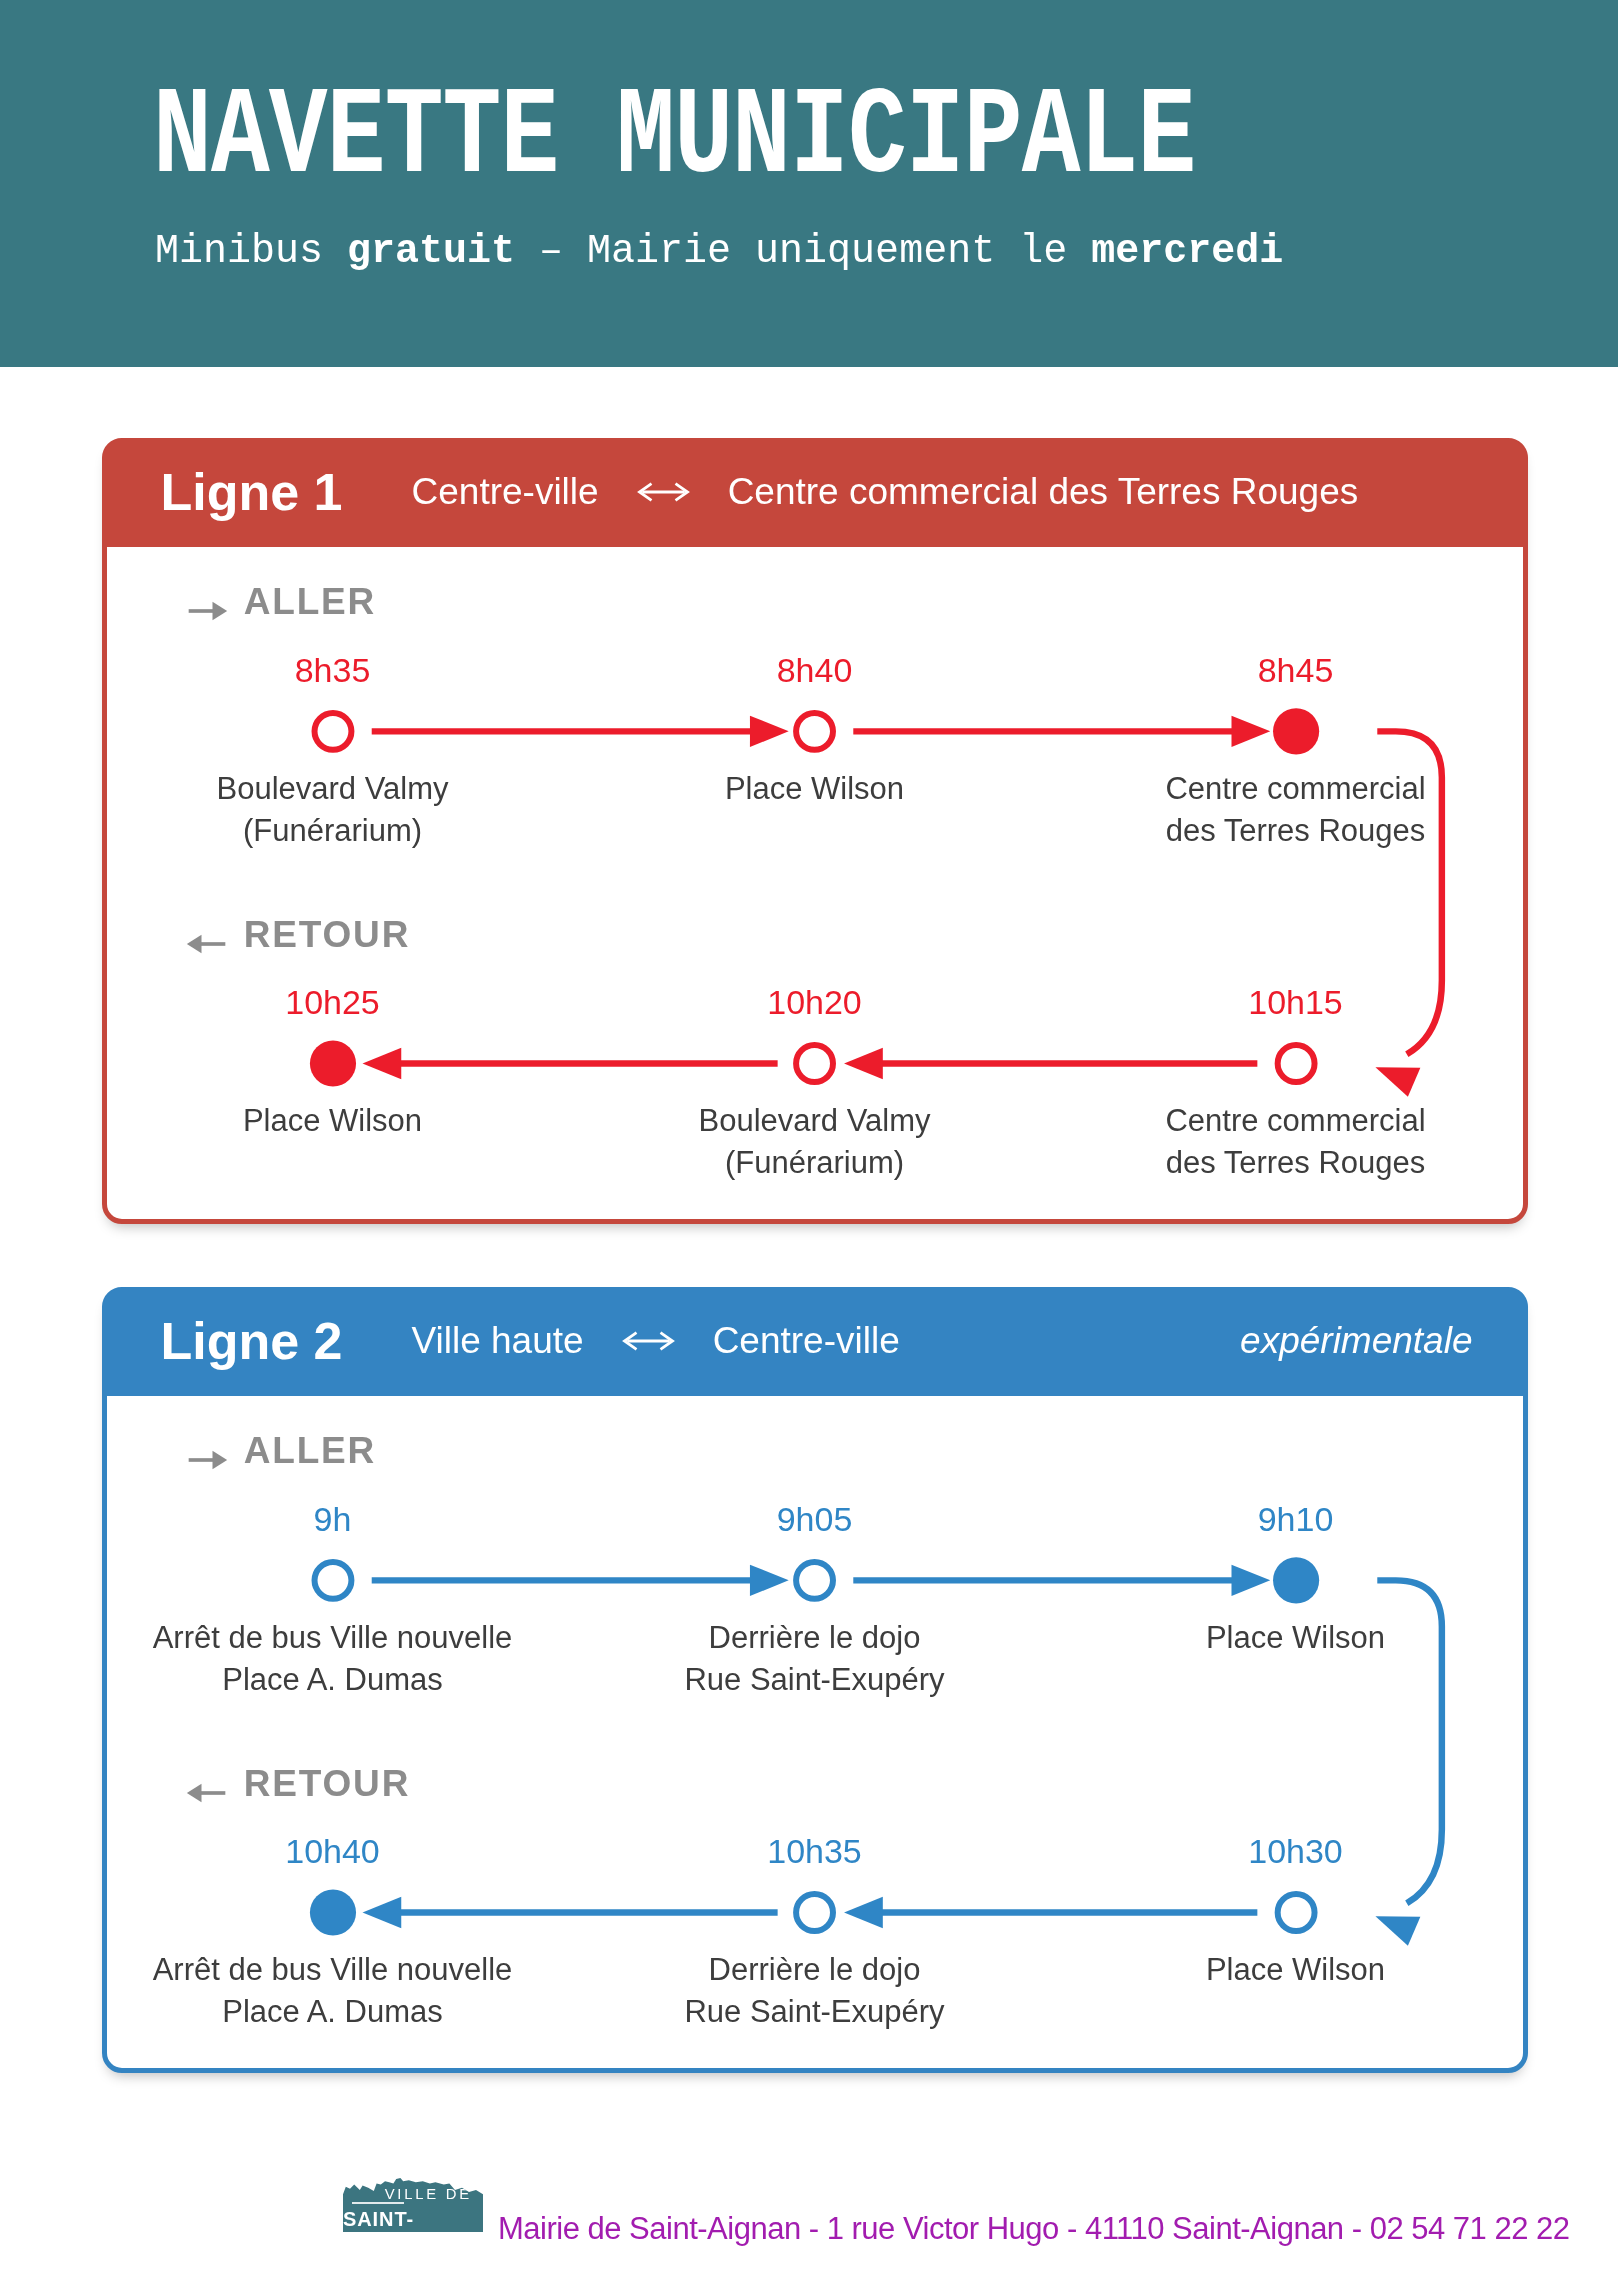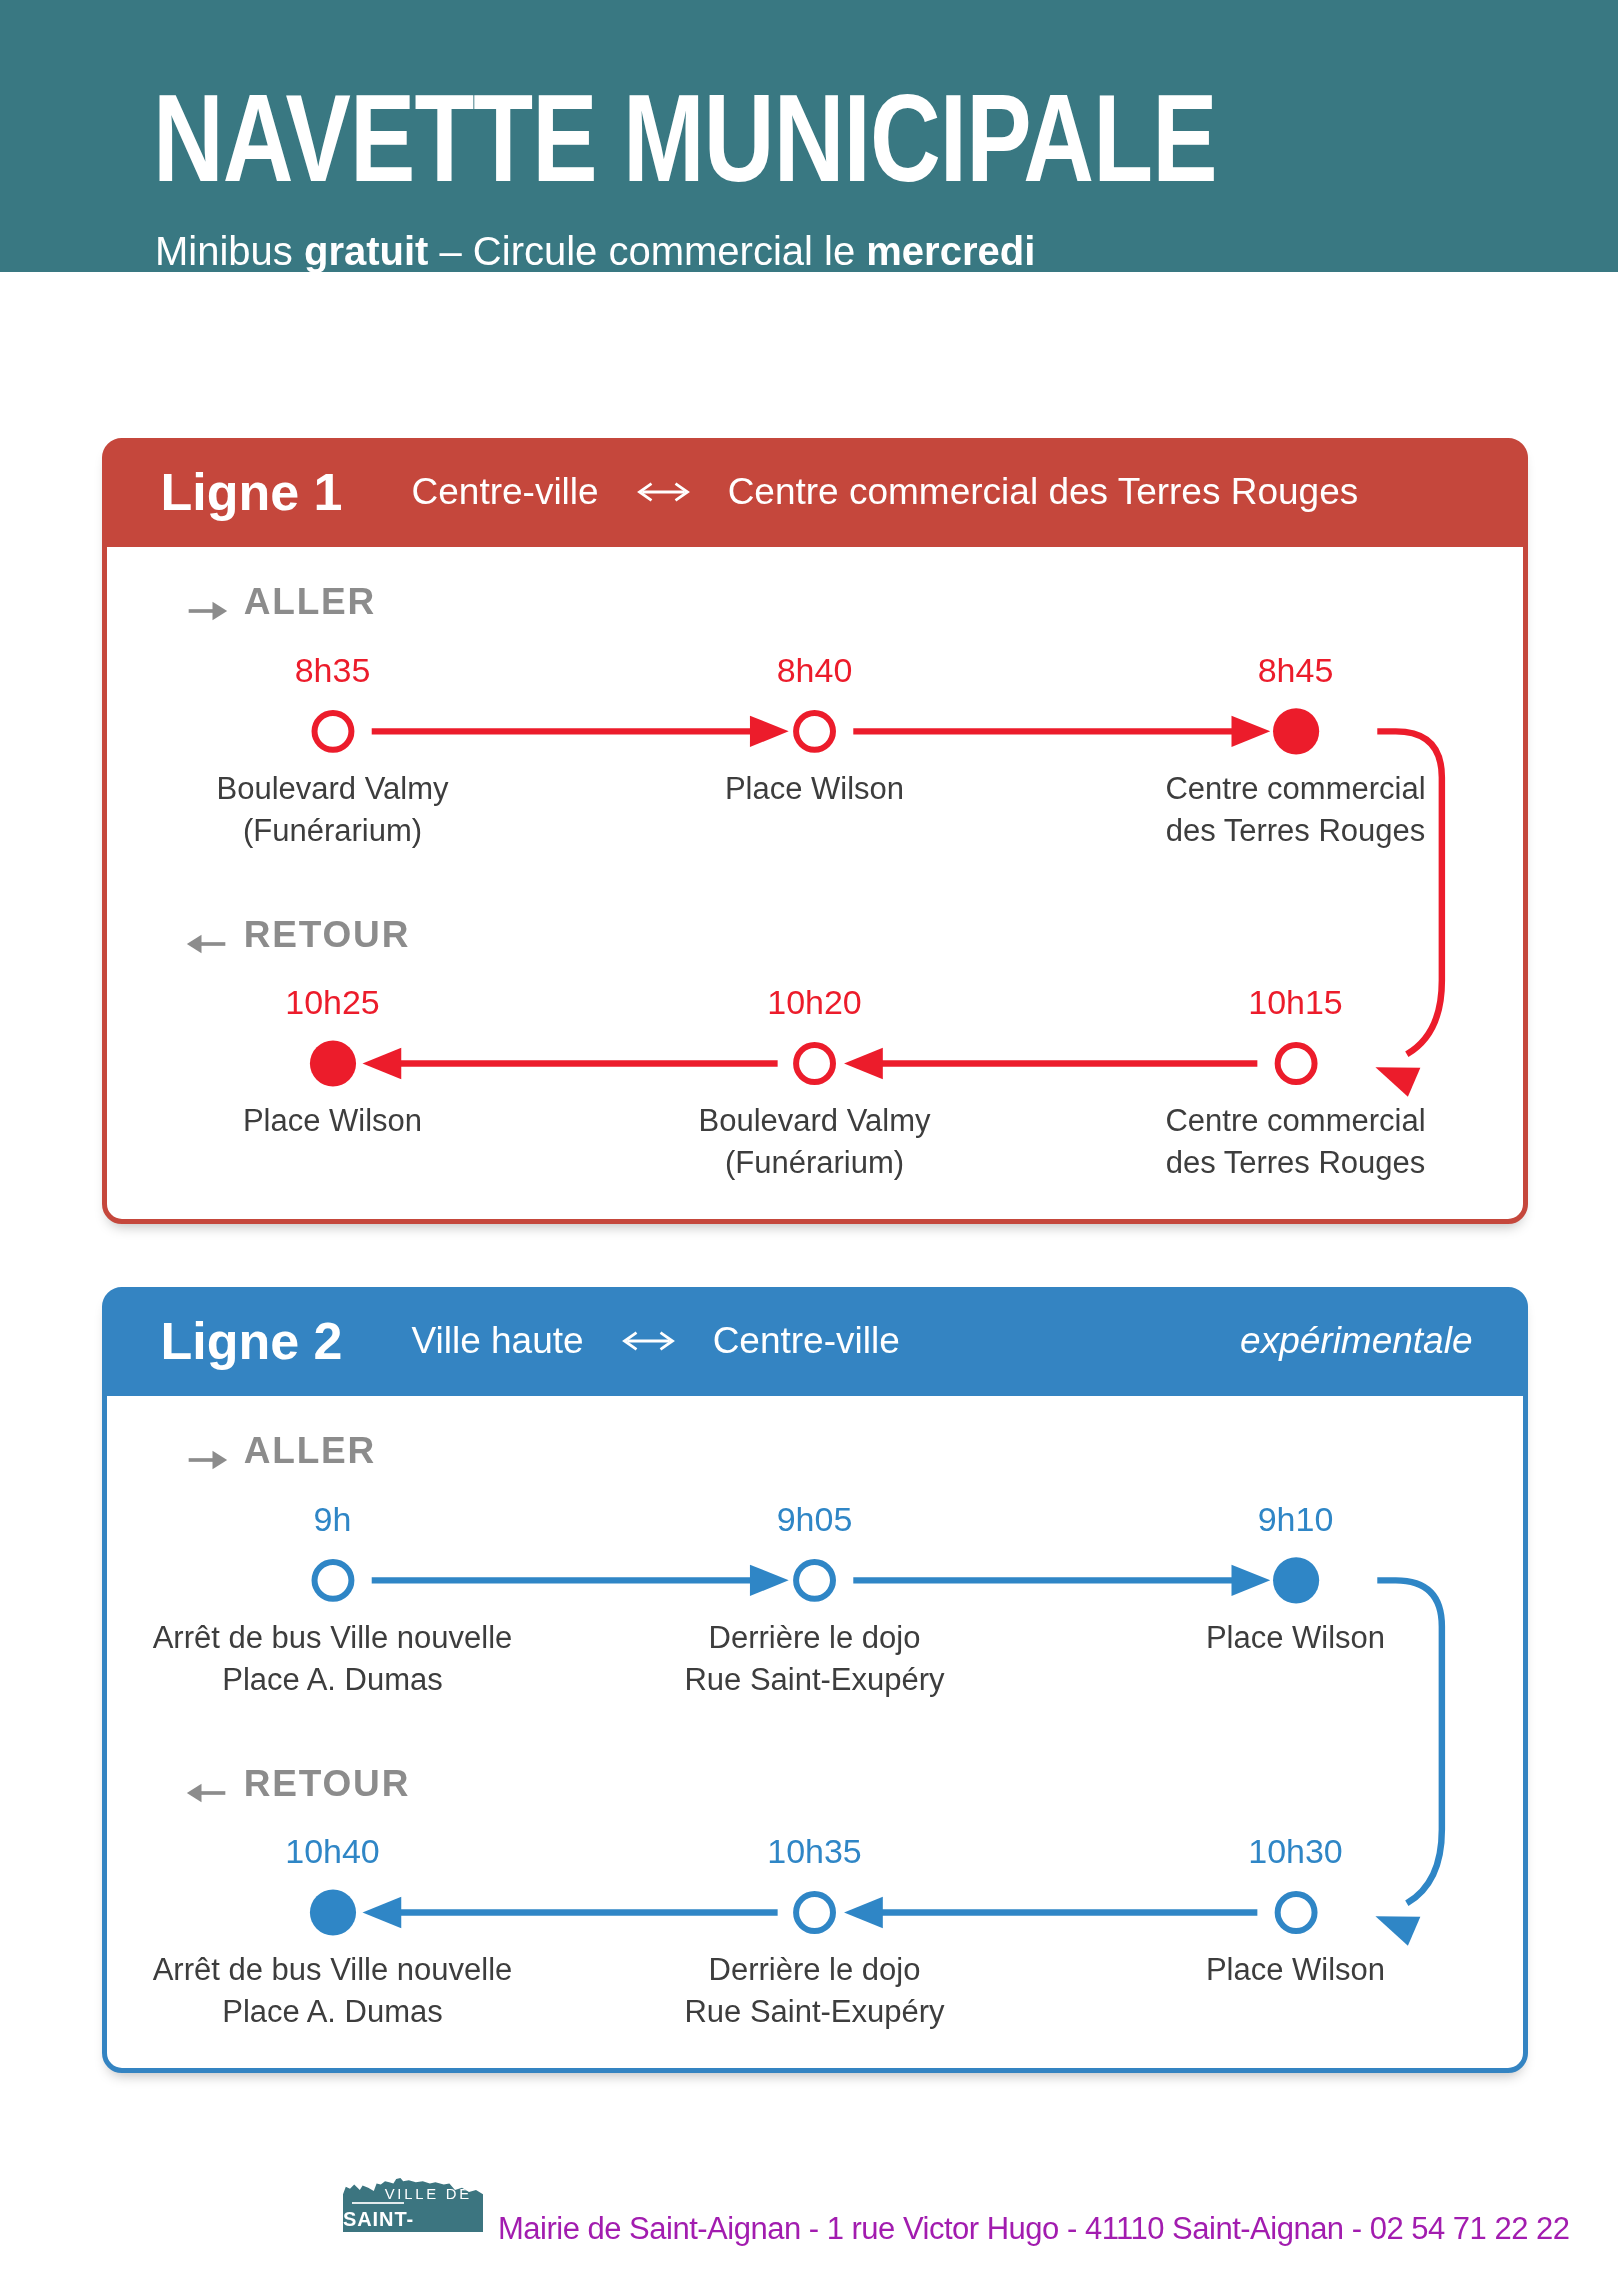--- a/index.html
+++ b/index.html
@@ -1,21 +1,21 @@
 <!DOCTYPE html>
 <html style="font-size:14.8px"><head>
 <meta charset="utf-8">
 <title>Navette Municipale</title>
 <style>
   html,body{margin:0;padding:0;background:#ffffff;}
   .page{position:relative;width:1619px;height:2290px;background:#ffffff;
         font-family:"Liberation Sans",sans-serif;overflow:hidden;}
 
   
-  .hero{position:absolute;left:0;top:0;width:1619px;height:272px;background:#397882;}
+  .hero{position:absolute;left:0;top:0;width:1619px;height:367px;background:#397882;font-family:Liberation Mono, monospace;}
   .hero h1{position:absolute;left:153px;top:76px;margin:0;color:#ffffff;
            font-size:98px;font-weight:bold;line-height:1;letter-spacing:-0.9px;
            transform:scaleY(1.27);transform-origin:left top;white-space:nowrap;}
   .hero .sub{position:absolute;left:155px;top:229px;margin:0;color:#ffffff;
              font-size:40px;font-weight:normal;white-space:nowrap;}
   .hero .sub b{font-weight:bold;}
 
   
   .card{position:absolute;left:102px;width:1426px;height:786px;background:#ffffff;
         border:5.5px solid;border-radius:20px;box-sizing:border-box;
@@ -70,21 +70,21 @@
   .footer-text{position:absolute;left:498px;top:2211px;color:#a21caf;font-size:31px;
                letter-spacing:-0.5px;white-space:nowrap;}
 </style>
 </head>
 <body>
 
 <div class="page">
 
   <header class="hero">
     <h1>NAVETTE MUNICIPALE</h1>
-    <p class="sub"><span>Minibus </span><b>gratuit</b><span> – Circule commercial le </span><b>mercredi</b></p>
+    <p class="sub"><span>Minibus </span><b>gratuit</b><span> – Mairie uniquement le </span><b>mercredi</b></p>
   </header>
 
   <section class="card red">
     <div class="band">
       <div class="line-name">Ligne 1</div>
       <div class="route">
         <span>Centre-ville</span>
         <svg width="65" height="24" viewBox="0 0 70 26">
           <line x1="12" y1="13" x2="58" y2="13" stroke="#fff" stroke-width="3"></line>
           <polyline points="22,4 9,13 22,22" fill="none" stroke="#fff" stroke-width="3"></polyline>

